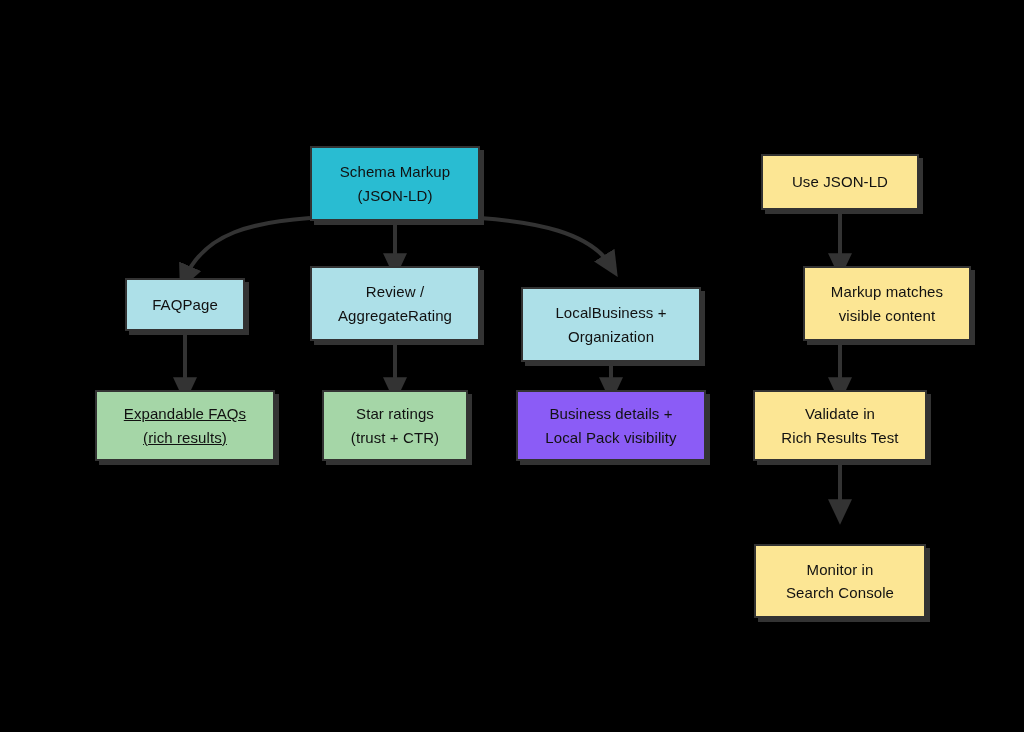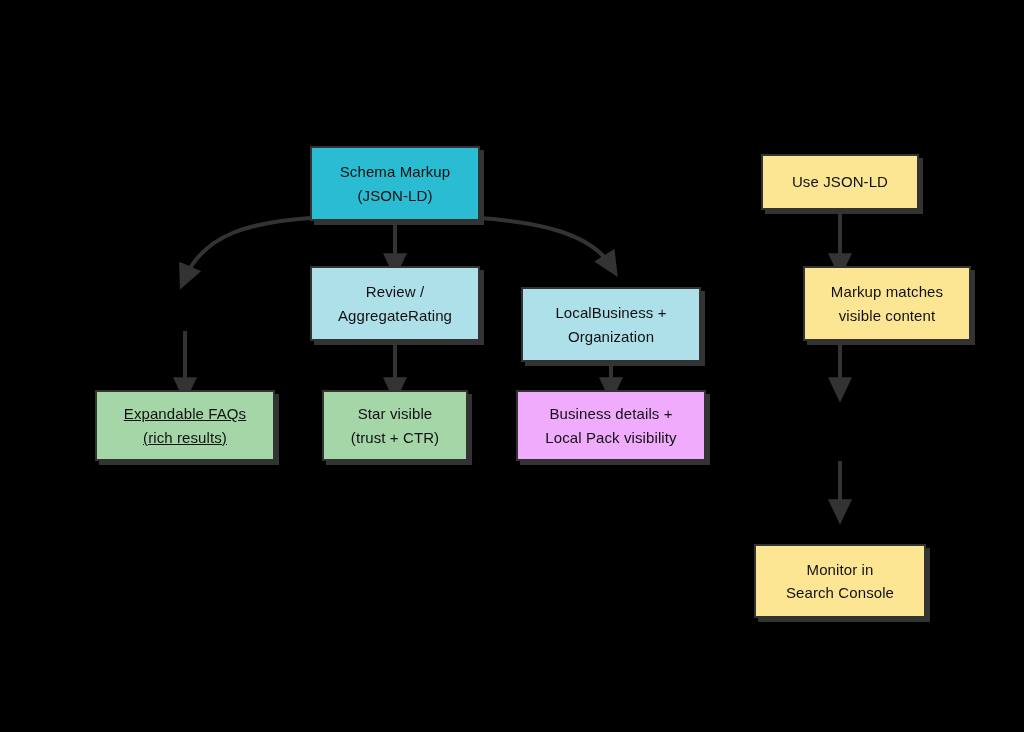--- a/index.html
+++ b/index.html
@@ -77,54 +77,61 @@
     <path d="M 840,341 L 840,390" fill="none" stroke="#333333" stroke-width="4" marker-end="url(#arrow)"></path>
 
     <path d="M 840,461 L 840,512" fill="none" stroke="#333333" stroke-width="4" marker-end="url(#arrow)"></path>
   </svg>
 
   <div class="node" style="left: 310px; top: 146px; width: 170px; height: 75px; background: rgb(41, 188, 210);">
     <span class="label">Schema Markup
 (JSON-LD)</span>
   </div>
 
+  <div class="node" style="left: 125px; top: 278px; width: 120px; height: 53px; background: rgb(173, 224, 232);">
+    <span class="label">FAQPage</span>
+  </div>
 
   <div class="node" style="left: 310px; top: 266px; width: 170px; height: 75px; background: rgb(173, 224, 232);">
     <span class="label">Review /
 AggregateRating</span>
   </div>
 
   <div class="node" style="left: 521px; top: 266px; width: 180px; height: 75px; background: rgb(173, 224, 232); margin-top: 21px;">
     <span class="label">LocalBusiness +
 Organization</span>
   </div>
 
   <div class="node" style="left: 95px; top: 390px; width: 180px; height: 71px; background: rgb(165, 214, 167); text-decoration: underline;">
     <span class="label">Expandable FAQs
 (rich results)</span>
   </div>
 
   <div class="node" style="left: 322px; top: 390px; width: 146px; height: 71px; background: rgb(165, 214, 167);">
-    <span class="label">Star visible
+    <span class="label">Star ratings
 (trust + CTR)</span>
   </div>
 
-  <div class="node" style="left: 516px; top: 390px; width: 190px; height: 71px; background: #f0abfc;">
+  <div class="node" style="left: 516px; top: 390px; width: 190px; height: 71px; background: #8b5cf6;">
     <span class="label">Business details +
 Local Pack visibility</span>
   </div>
 
   <div class="node" style="left: 761px; top: 154px; width: 158px; height: 56px; background: rgb(252, 230, 148); align-items: center;">
     <span class="label">Use JSON-LD</span>
   </div>
 
   <div class="node" style="left: 756px; top: 266px; width: 168px; height: 75px; background: rgb(252, 230, 148); margin-left: 47px;">
     <span class="label">Markup matches
 visible content</span>
   </div>
 
+  <div class="node" style="left: 753px; top: 390px; width: 174px; height: 71px; background: rgb(252, 230, 148);">
+    <span class="label">Validate in
+Rich Results Test</span>
+  </div>
 
   <div class="node" style="left: 754px; top: 512px; width: 172px; height: 74px; background: rgb(252, 230, 148); margin-top: 32px;">
     <span class="label">Monitor in
 Search Console</span>
   </div>
 
 </div>
 
 </body></html>

